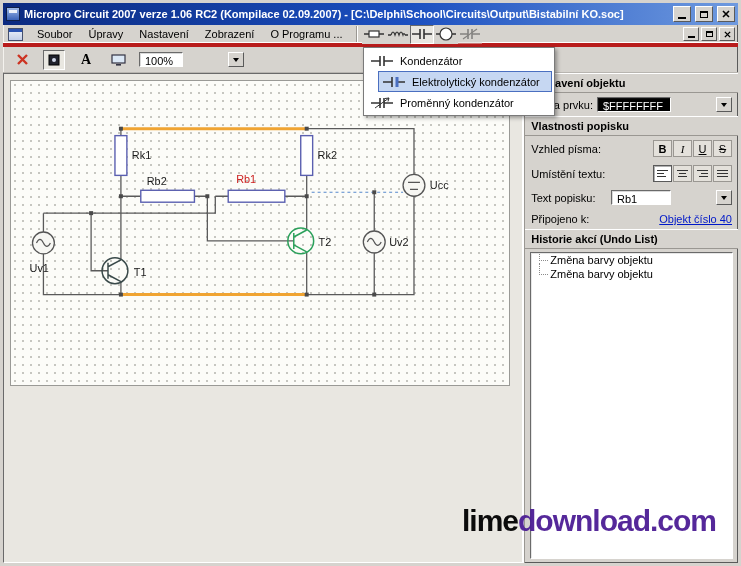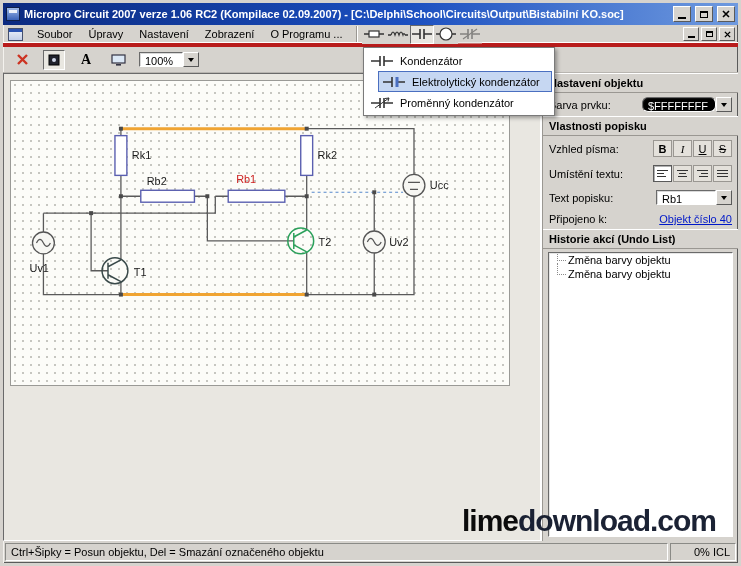--- a/index.html
+++ b/index.html
@@ -55,25 +55,25 @@
 
   
   .toolbar{
     height:26px; flex:0 0 26px; display:flex; align-items:center;
     padding:2px 8px; gap:10px; border-bottom:1px solid #b8b5b0;
   }
   .tool-btn{ width:22px; height:20px; background:#d6d3ce; border:1px solid transparent;
     display:flex; align-items:center; justify-content:center; cursor:pointer; padding:0;
     font-family:"Liberation Serif", serif; font-weight:bold; font-size:14px;}
   .tool-btn.pressed{ border-color:#6a6a6a #fff #fff #6a6a6a; background:#e9e7e1;}
-  .combo{ display:flex; height:15px;}
+  .combo{ display:flex; height:15px;gap:45px;}
   .combo-field{ background:#fff; border:1px solid; border-color:#6a6a6a #fff #fff #6a6a6a;
     box-shadow: inset 1px 1px 0 #40404033;
     padding:2px 5px; min-width:44px; font-size:11px; cursor:text;}
-  .combo-field.dark{ background:#000; color:#fff; min-width:74px;border-radius:6px;}
+  .combo-field.dark{ background:#000; color:#fff; min-width:74px;}
   .combo-btn{ width:16px; background:#d6d3ce; border:1px solid; border-color:#fff #5a5a5a #5a5a5a #fff;
     display:flex; align-items:center; justify-content:center; cursor:pointer; padding:0;}
   .arrow-down{ width:0; height:0; border:3px solid transparent; border-top:4px solid #000; margin-top:3px;}
 
   
   .main{ flex:1; display:flex; min-height:0;}
   .client{ flex:1; background:#e9e7e1; border:1px solid; border-color:#6a6a6a #fff #fff #6a6a6a;
     padding:6px; overflow:hidden; position:relative;}
   .doc{ width:500px; height:306px; background:#fcfcf8;
     background-image:radial-gradient(circle,#c6c6c0 0.8px, transparent 1px);
@@ -128,21 +128,21 @@
   .dropdown{ position:absolute; left:360px; top:44px; width:192px; z-index:60;
     background:#fff; border:1px solid #7a7a7a; box-shadow:2px 2px 4px rgba(0,0,0,.35); padding:2px;}
   .dd-item{ height:21px; display:flex; align-items:center; gap:6px; padding:0 4px; cursor:pointer;}
   .dd-item .ic{ width:24px; flex:0 0 24px; display:flex; justify-content:center;}
   .dd-item.selected{ background:#c6d7f2; box-shadow: inset 0 0 0 1px #4a6fc0; margin-left: 12px;}
 
   
   .watermark{ position:absolute; right:22px; top:501px; z-index:40; pointer-events:none;
     font-size:30px; font-weight:bold; letter-spacing:-1px; opacity:.95;}
   .wm-lime{ color:#000000;}
-  .wm-gray{ color:#0f172a;}
+  .wm-gray{ color:#4c1d95;}
 </style>
 </head>
 <body>
 
 <div class="window">
 
   <div class="titlebar">
     <div class="app-icon"></div>
     <span class="title-text">Micropro Circuit 2007 verze 1.06 RC2 (Kompilace 02.09.2007) - [C:\Delphi\School\Circuits\Output\Bistabilní KO.soc]</span>
     <button class="tb-btn">
@@ -387,24 +387,20 @@
 
       <div class="sect">Historie akcí (Undo List)</div>
 
       <div class="listbox">
         <div class="tree-item">Změna barvy objektu</div>
         <div class="tree-item">Změna barvy objektu</div>
       </div>
     </div>
   </div>
 
-  <div class="statusbar">
-    <div class="status-cell status-left">Ctrl+Šipky = Posun objektu, Del = Smazání označeného objektu</div>
-    <div class="status-cell status-right">0% ICL</div>
-  </div>
 
   <div class="dropdown">
     <div class="dd-item">
       <span class="ic">
         <svg width="22" height="12" viewBox="0 0 22 12">
             <path d="M0,6 H9 M13,6 H22" stroke="#333" stroke-width="1.4" fill="none"></path>
             <path d="M9,1 V11 M13,1 V11" stroke="#333" stroke-width="1.6" fill="none"></path>
           </svg>
       </span>
       <span>Kondenzátor</span>

